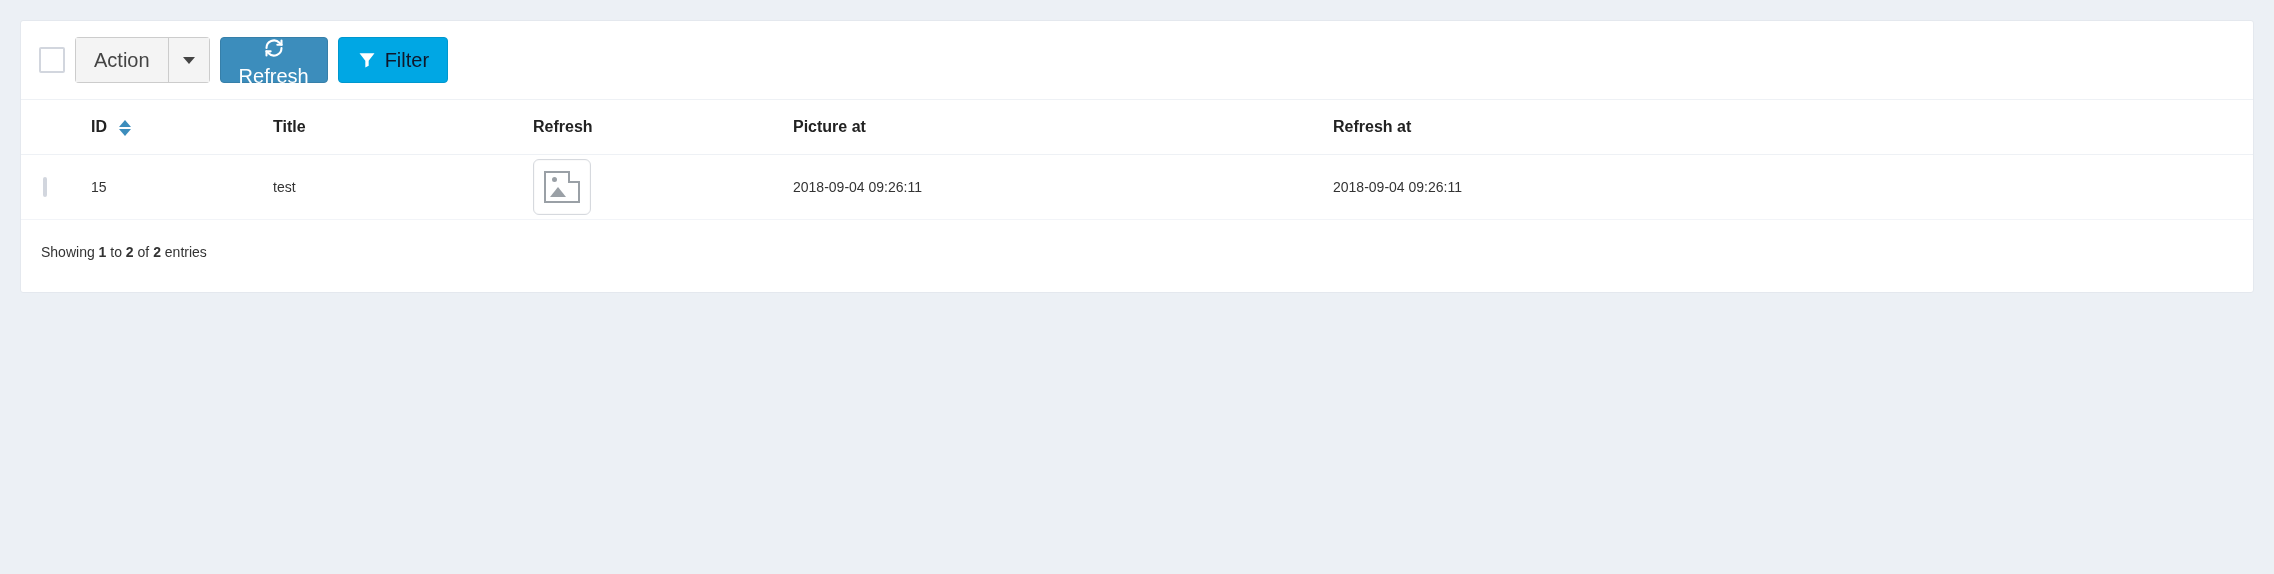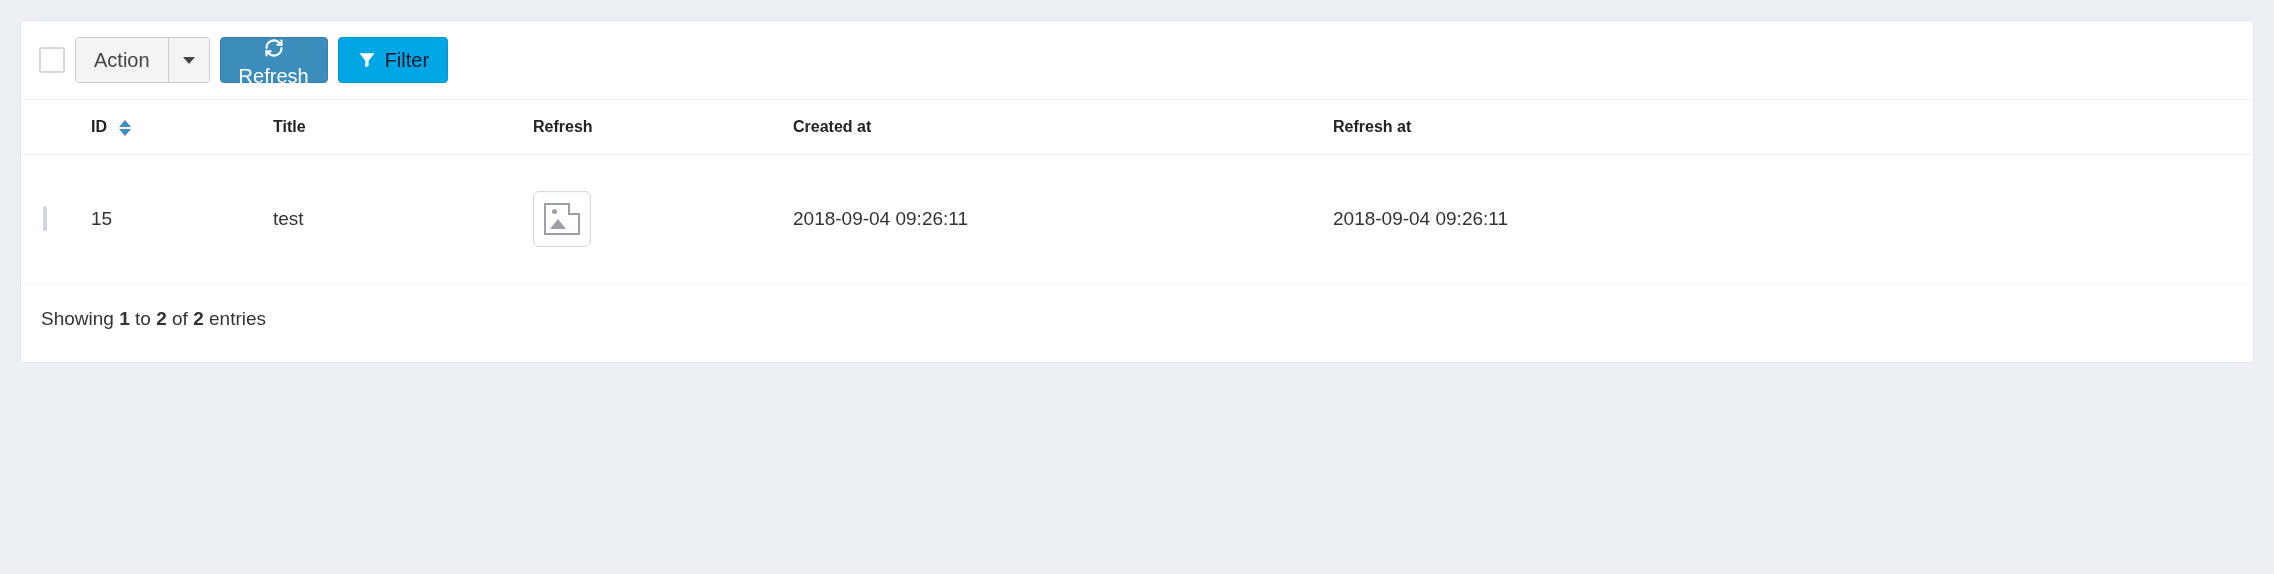--- a/index.html
+++ b/index.html
@@ -78,23 +78,23 @@
   table { width: 100%; border-collapse: collapse; }
   thead th {
     text-align: left;
     font-weight: 700;
     font-size: 16px;
     color: #222;
     padding: 18px 12px;
     border-bottom: 1px solid #eef1f5;
   }
   tbody td {
-    padding: 36px 12px;
+    padding: 4px 12px;
     border-bottom: 1px solid #f2f4f8;
-    font-size: 19px;
+    font-size: 14px;
     color: #333;
     vertical-align: middle;
     margin-left: 44px;
   }
   th.col-check, td.col-check { width: 70px; padding-left: 22px; }
   th.col-id,    td.col-id    { width: 170px; padding-left: 0; }
   th.col-title, td.col-title { width: 260px; }
   th.col-pic,   td.col-pic   { width: 260px; }
   th.col-created, td.col-created { width: 540px; }
   .sort-caret {
@@ -136,21 +136,21 @@
     border-right: 8px solid transparent;
     border-bottom: 10px solid #9aa0a6;
   }
   .thumb-inner .dot {
     position: absolute; left: 6px; top: 4px;
     width: 5px; height: 5px; border-radius: 50%;
     background: #9aa0a6;
   }
   .footer-info {
     padding: 24px 20px 32px 20px;
-    font-size: 19px;
+    font-size: 14px;
     color: #333;
   }
   .footer-info b { font-weight: 700; }
 </style>
 </head>
 <body>
 
 <div class="page">
   <div class="panel">
 
@@ -195,21 +195,21 @@
                 <span class="down"></span>
             </span>
           </th>
           <th class="col-title">
             <span>Title</span>
           </th>
           <th class="col-pic">
             <span>Refresh</span>
           </th>
           <th class="col-created">
-            <span>Created at</span>
+            <span>Picture at</span>
           </th>
           <th class="col-updated">
             <span>Refresh at</span>
           </th>
         </tr>
       </thead>
       <tbody>
         <tr>
           <td class="col-check"><span class="checkbox"></span></td>
           <td class="col-id">15</td>

